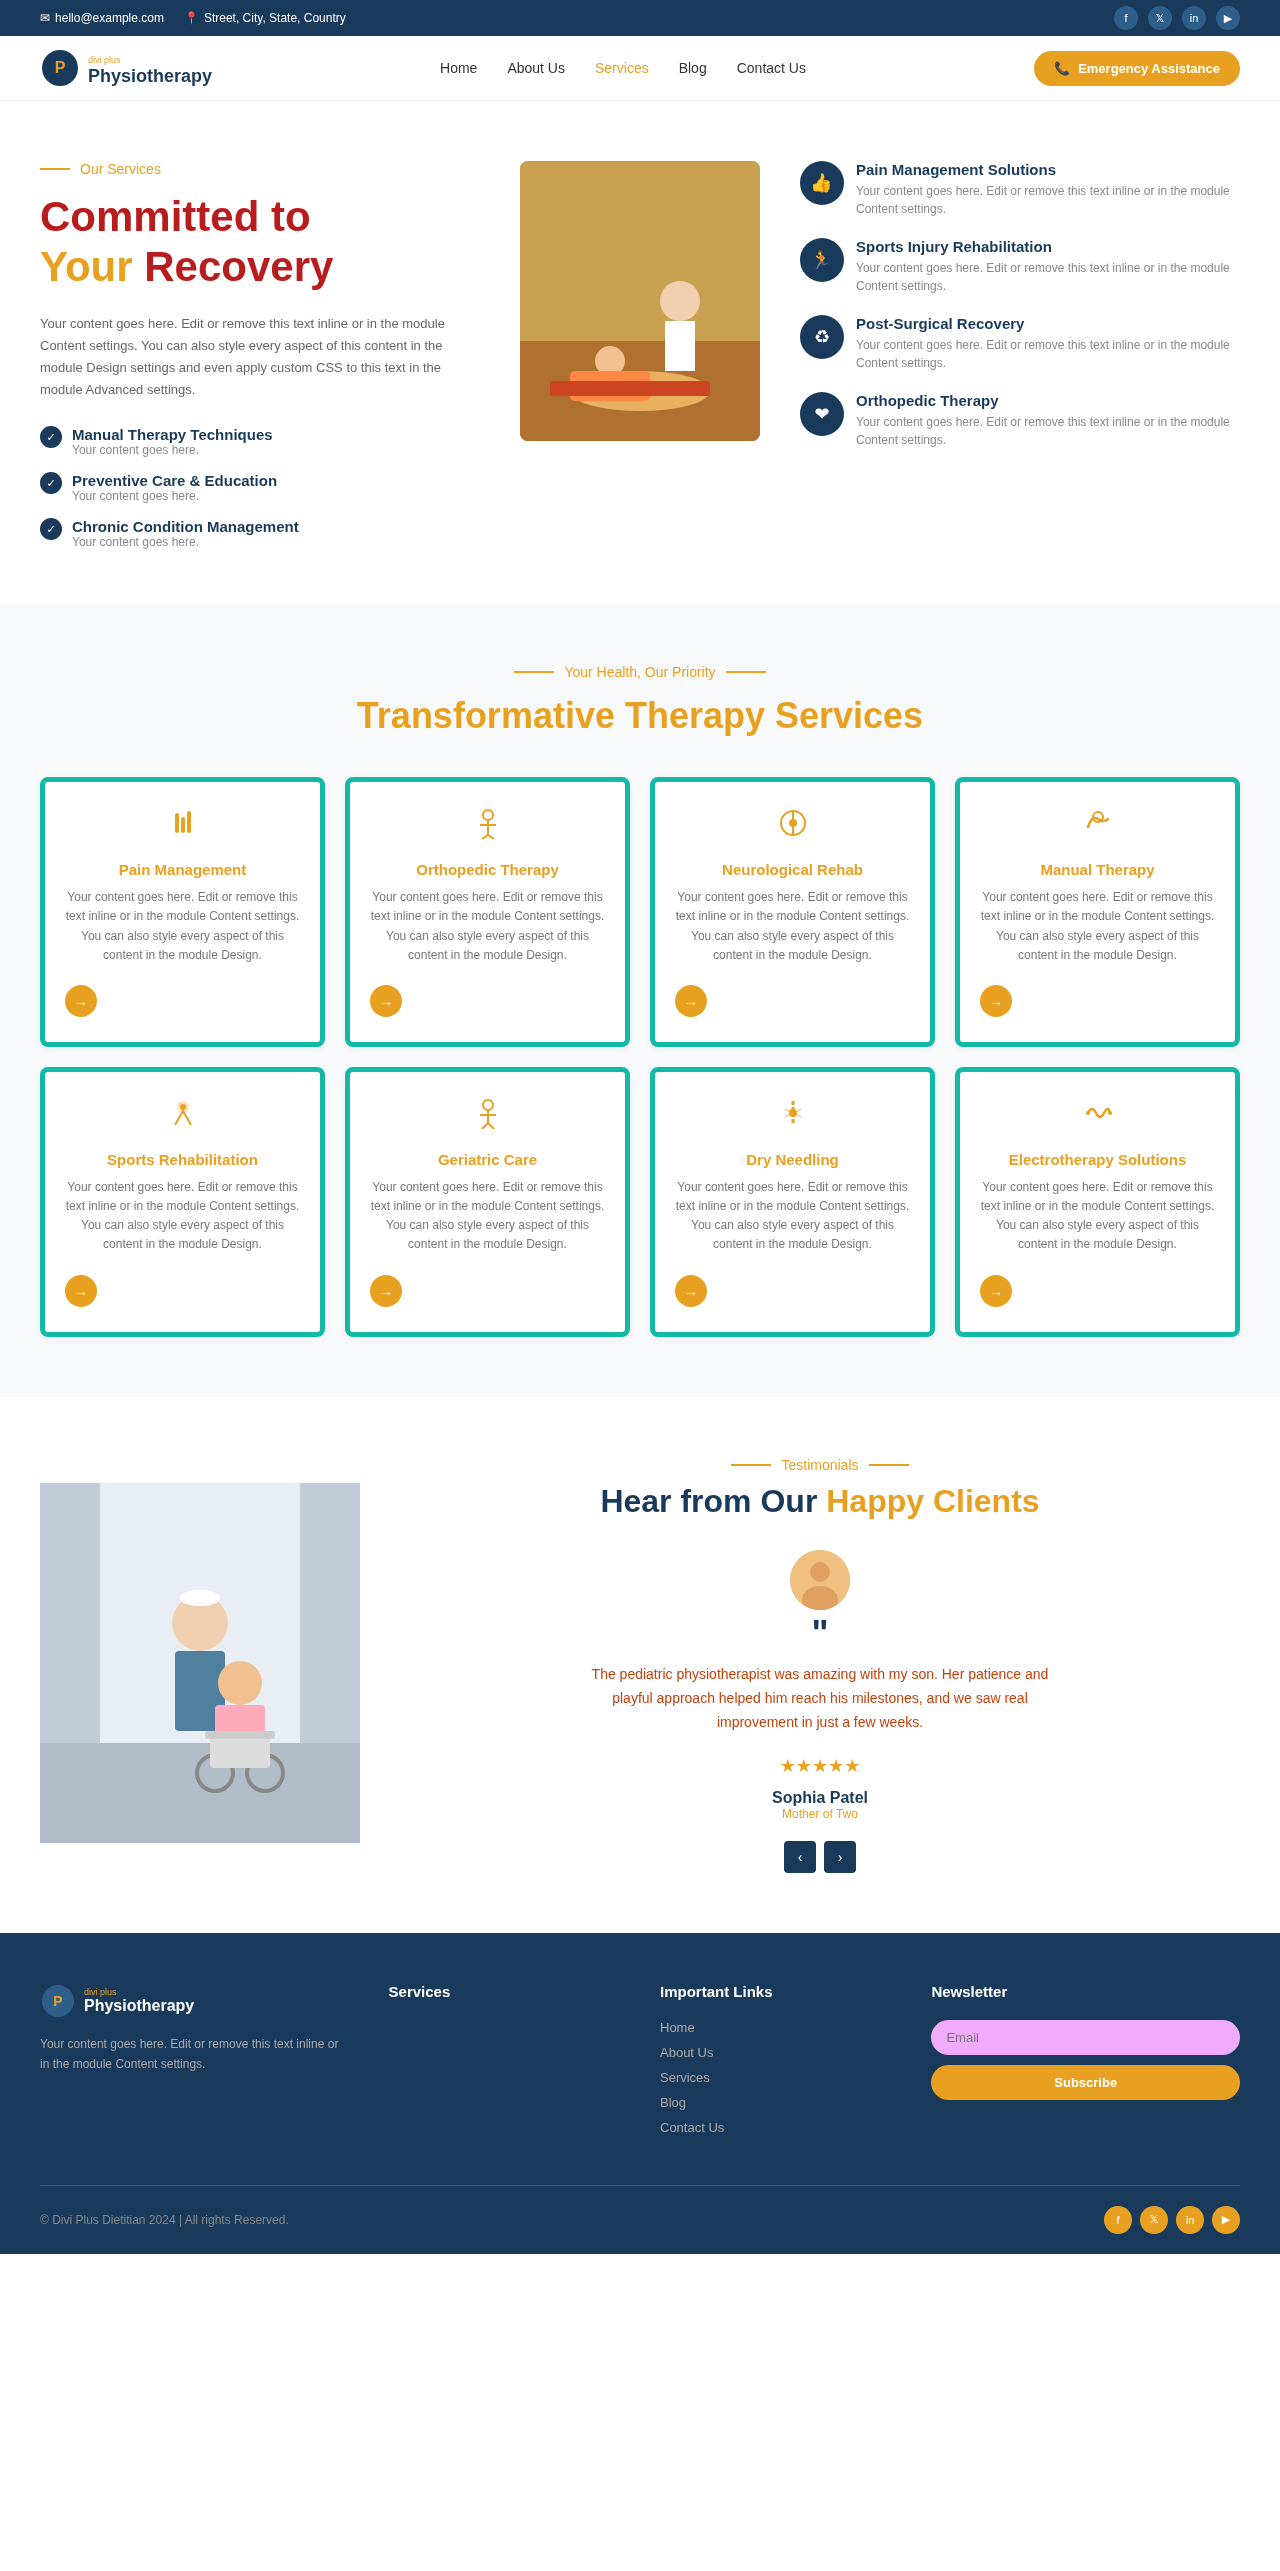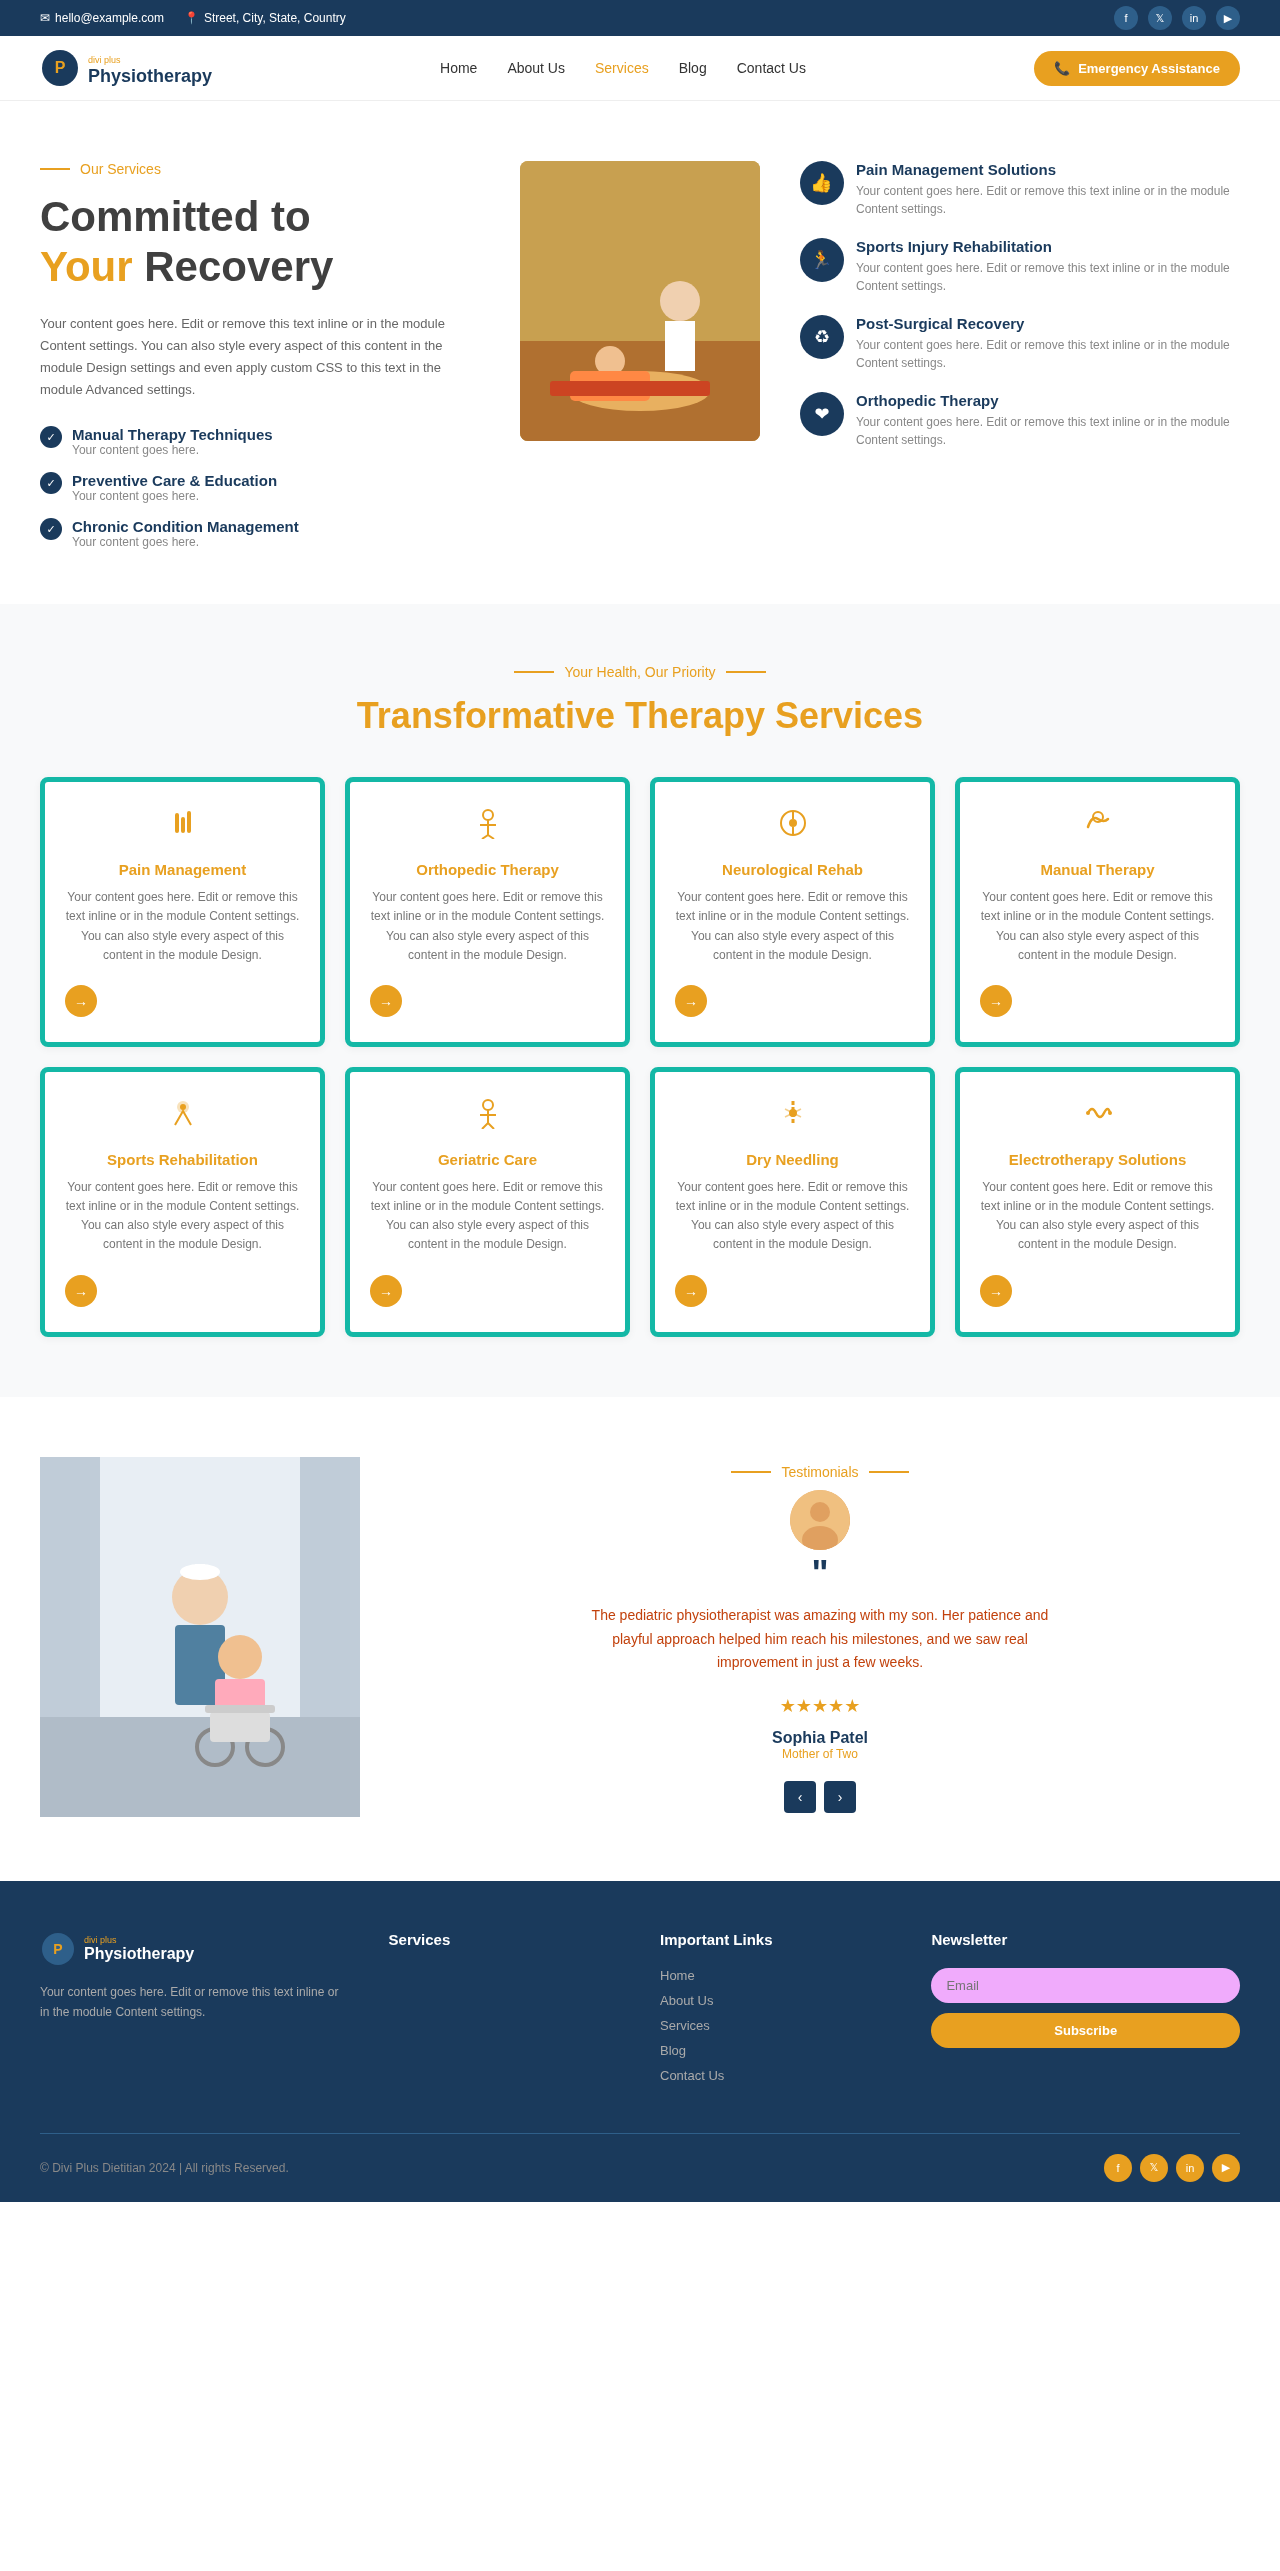--- a/index.html
+++ b/index.html
@@ -51,21 +51,21 @@
       gap: 40px;
       align-items: flex-start;
     }
     .services-hero-left { flex: 1; }
     .section-label {
       display: flex; align-items: center; gap: 10px;
       color: #e8a020; font-size: 14px; font-weight: 500; margin-bottom: 15px;
     }
     .section-label::before { content: ''; display: block; width: 30px; height: 2px; background: #e8a020; }
     .hero-title { font-size: 42px; line-height: 1.2; color: #1a3a5c; margin-bottom: 20px; }
-    .hero-title span { color: #404040; }
+    .hero-title span { color: #b91c1c; }
     .hero-desc { font-size: 13px; color: #666; line-height: 1.7; margin-bottom: 25px; }
     .feature-list { list-style: none; }
     .feature-item { display: flex; align-items: flex-start; gap: 10px; margin-bottom: 15px; }
     .feature-check {
       width: 22px; height: 22px; background: #1a3a5c; border-radius: 50%;
       display: flex; align-items: center; justify-content: center; color: #fff; font-size: 11px; flex-shrink: 0;
     }
     .feature-item-content h4 { font-size: 15px; color: #1a3a5c; font-weight: 700; }
     .feature-item-content p { font-size: 12px; color: #888; }
 
@@ -456,20 +456,23 @@
 
       <ellipse cx="160" cy="115" rx="20" ry="8" fill="#ffffff"></ellipse>
       <rect x="155" y="107" width="10" height="8" fill="#ffffff"></rect>
     </svg>
   </div>
 
   <div class="testimonials-section-right">
     <div class="section-label-center">
       <span>Testimonials</span>
     </div>
+    <h2 class="section-title-lg">
+      <span style="color:#1a3a5c;">Hear from Our</span><span style="color:#e8a020;"> Happy Clients</span>
+    </h2>
 
     <div class="testimonial-avatar">
       <svg width="60" height="60" viewBox="0 0 60 60">
         <circle cx="30" cy="30" r="30" fill="#f0c080"></circle>
         <circle cx="30" cy="22" r="10" fill="#e0a060"></circle>
         <ellipse cx="30" cy="50" rx="18" ry="14" fill="#e0a060"></ellipse>
       </svg>
     </div>
 
     <div class="quote-mark">"</div>

